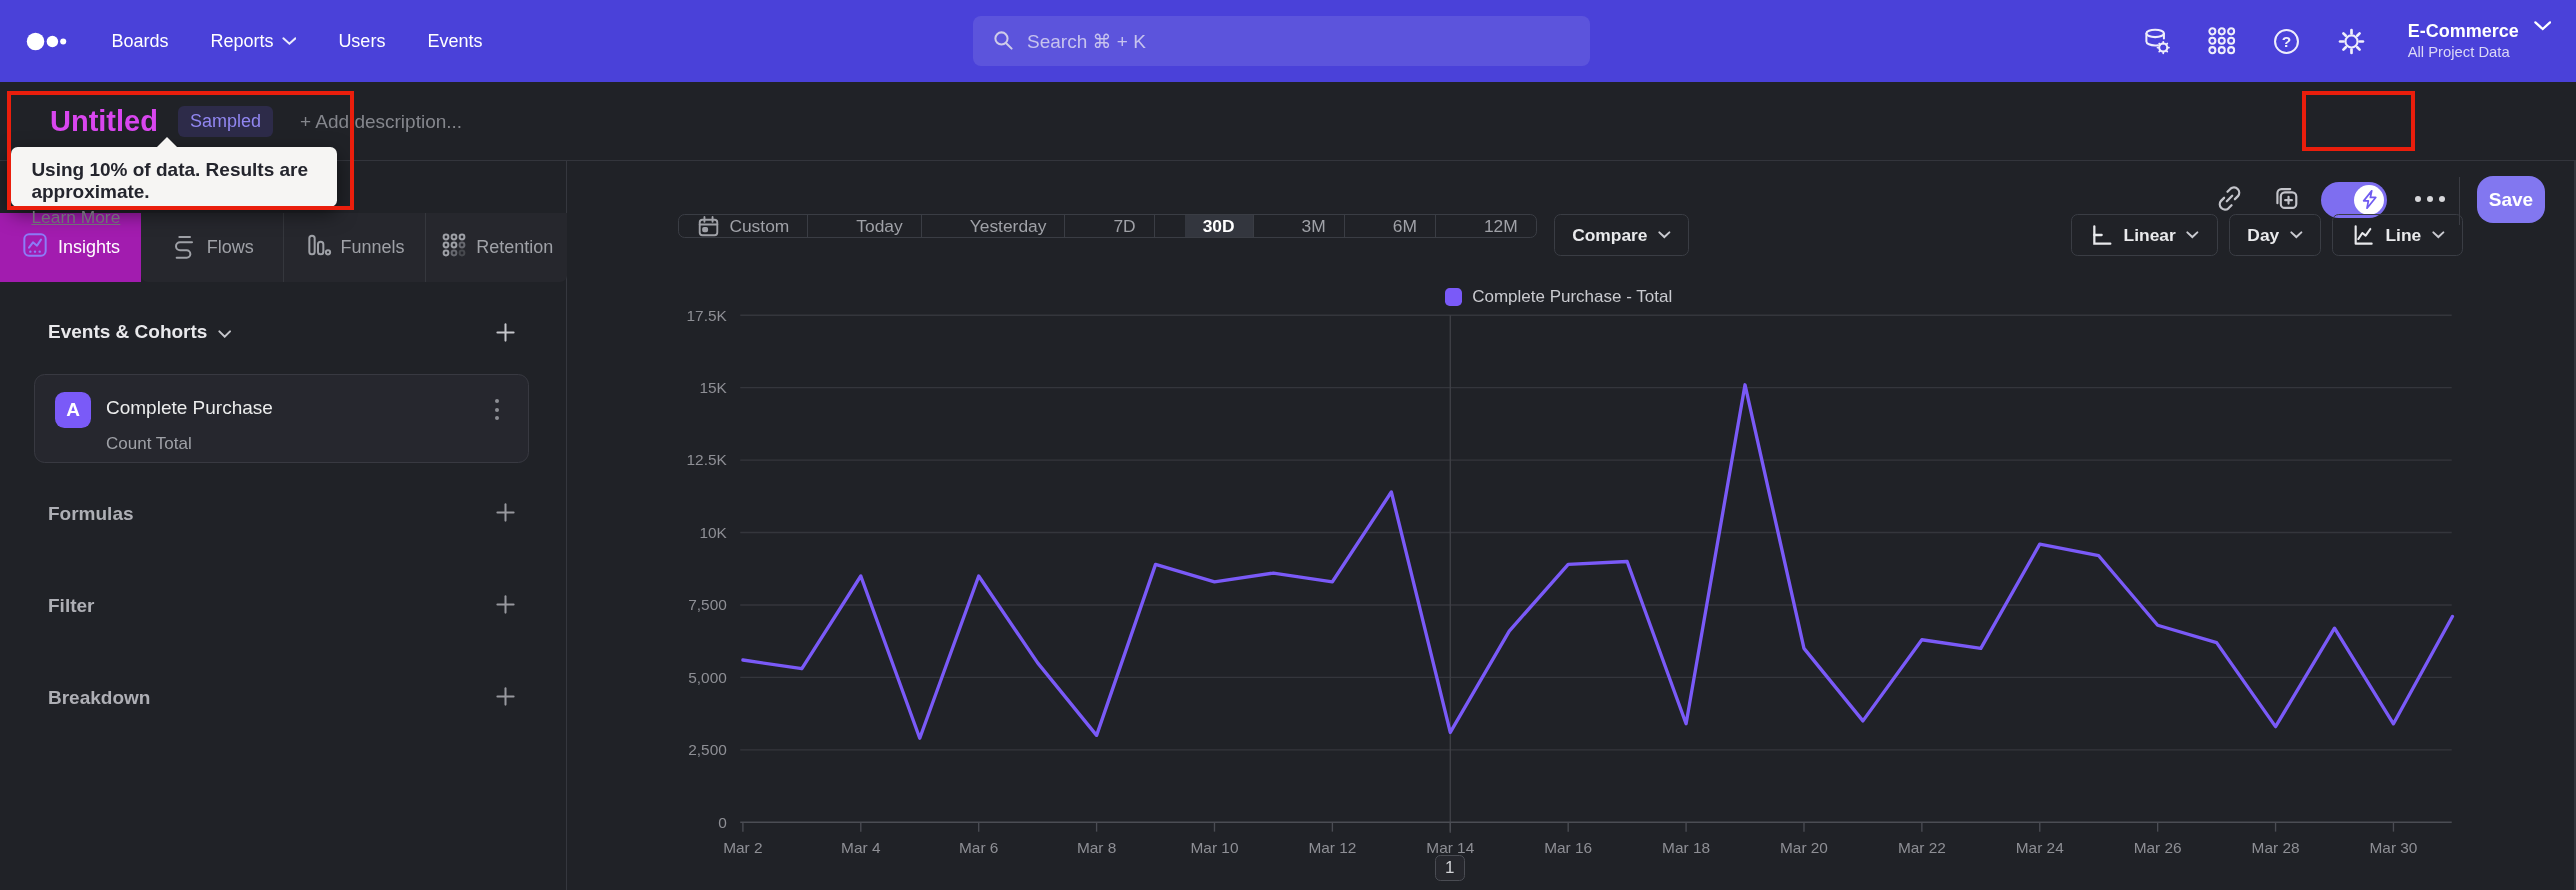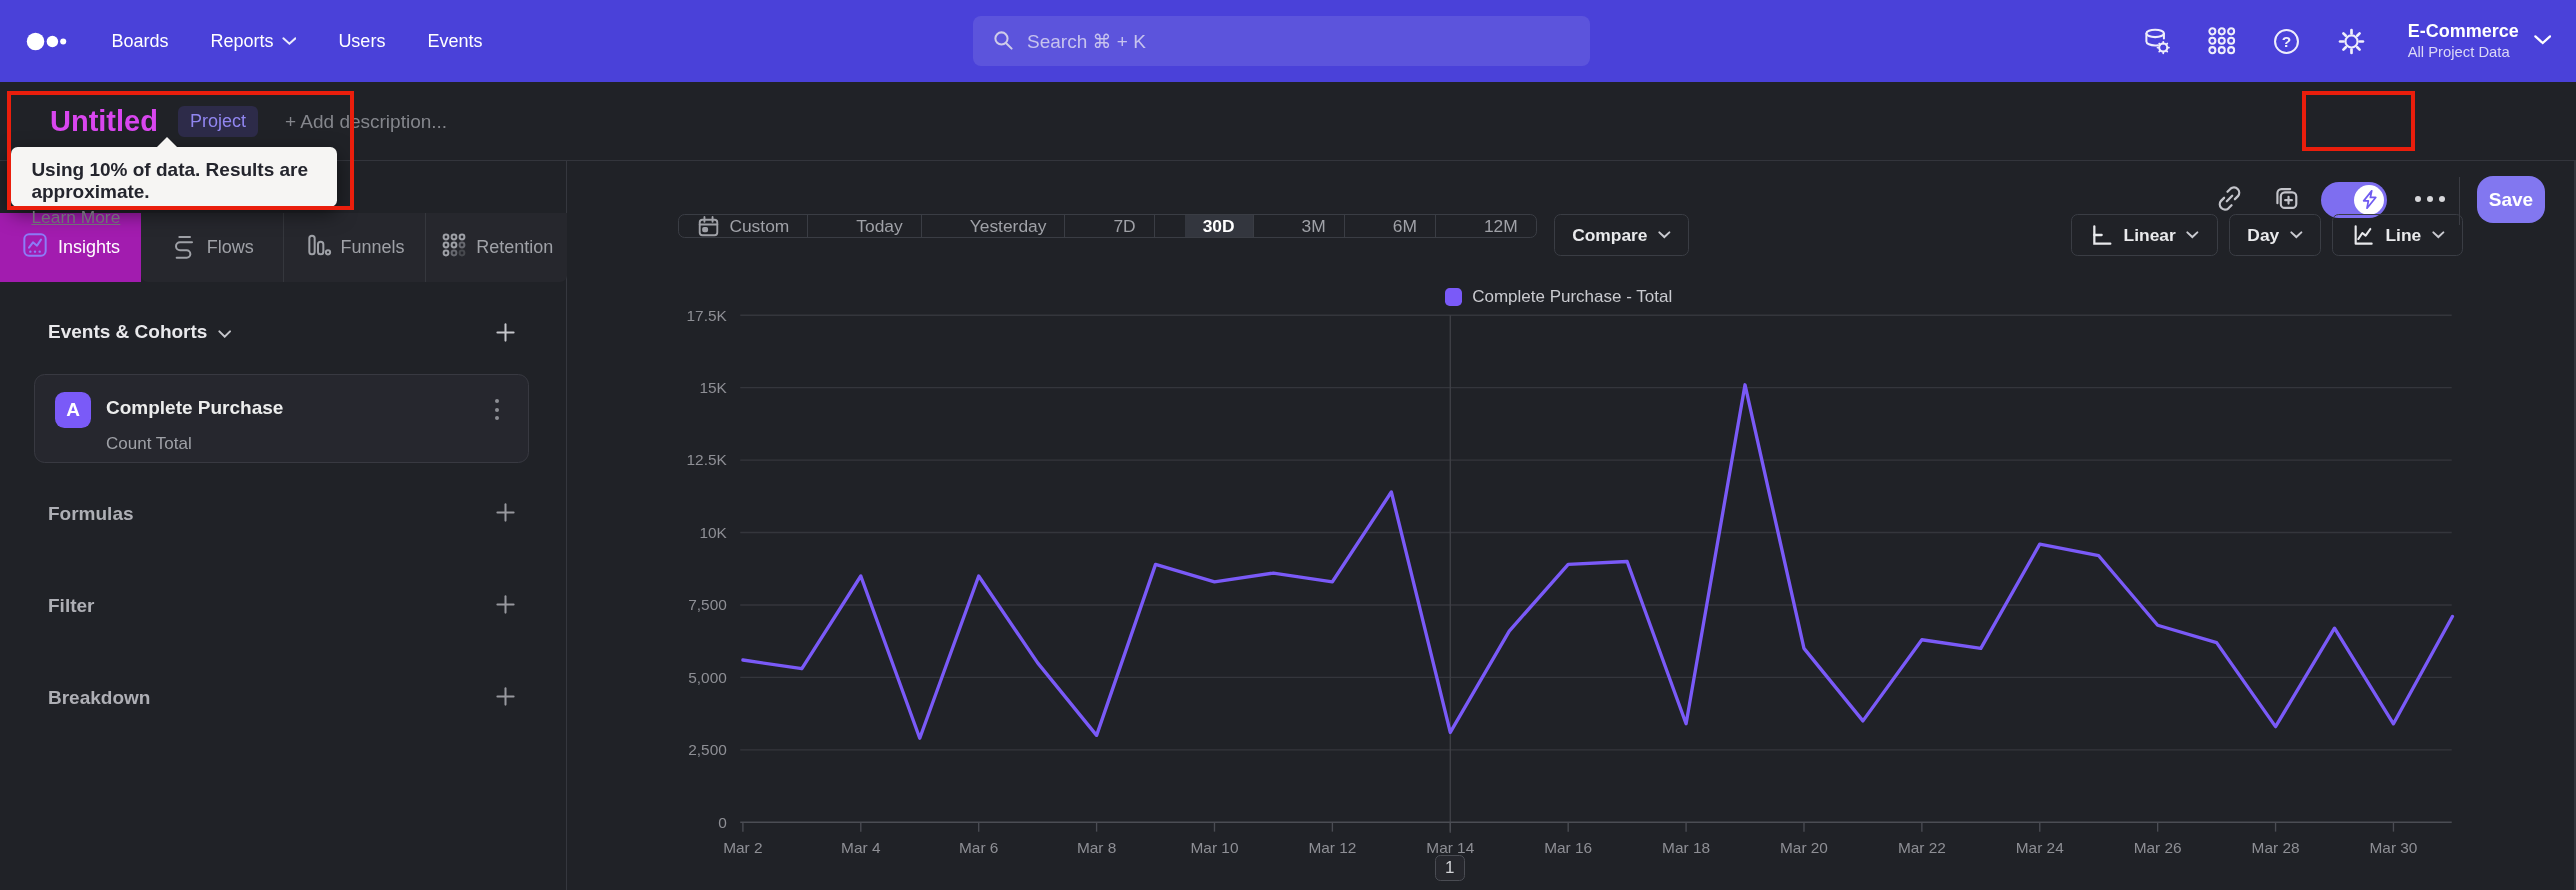--- a/index.html
+++ b/index.html
@@ -17,21 +17,21 @@
   .nav-items { display:flex; align-items:center; gap:42px; }
   .nav-item { display:flex; align-items:center; gap:8px; font-size:18px; font-weight:500; color:#ffffff; cursor:pointer; }
   .nav-search {
     position:absolute; left:973px; top:16px; width:617px; height:50px;
     background:rgba(255,255,255,.10); border-radius:8px;
     display:flex; align-items:center; padding-left:19px; gap:12px; cursor:text;
   }
   .nav-search-ph { font-size:19px; color:#c7c3ee; }
   .nav-right { position:absolute; left:2141px; top:0; height:82px; display:flex; align-items:center; gap:34px; }
   .nav-icon { width:31px; height:31px; display:flex; align-items:center; justify-content:center; cursor:pointer; }
-  .project { display:flex; align-items:center; gap:14.8px; margin-left:6.7px; cursor:pointer; }
+  .project { display:flex; align-items:flex-start; gap:14.8px; margin-left:6.7px; cursor:pointer; }
   .project-name { font-size:18px; font-weight:700; color:#ffffff; line-height:1.2; }
   .project-scope { font-size:14.8px; color:#dcd9f6; line-height:1.25; }
   
   .titlebar {
     position:absolute; left:0; top:82px; width:2576px; height:79px;
     background:#202227; border-bottom:1.3px solid #33353c;
   }
   .tb-left { position:absolute; left:50px; top:0; height:79px; display:flex; align-items:center; }
   .tb-title { font-size:29px; font-weight:700; color:#d946ef; }
   .tb-badge {
@@ -72,21 +72,21 @@
   .plus-btn { position:absolute; width:23px; height:23px; cursor:pointer; }
   .event-card {
     position:absolute; left:34px; top:213px; width:495px; height:89px;
     background:#26272e; border:1.3px solid #383941; border-radius:10.7px; cursor:pointer;
   }
   .event-badge {
     position:absolute; left:20px; top:17px; width:36px; height:36px; border-radius:9.4px;
     background:#7a5af8; color:#ffffff; font-size:19px; font-weight:700;
     display:flex; align-items:center; justify-content:center;
   }
-  .event-name { position:absolute; left:71px; top:22px; font-size:19px; font-weight:700; color:#eceded; }
+  .event-name { position:absolute; left:71px; top:22px; font-size:19px; font-weight:400; color:#eceded; }
   .event-metric { position:absolute; left:71px; top:59px; font-size:17px; color:#9fa1a7; cursor:pointer; }
   .kebab { position:absolute; right:17.4px; top:19px; width:27px; height:31px; display:flex; flex-direction:column; align-items:center; justify-content:center; gap:4.7px; cursor:pointer; }
   .kebab i { width:4px; height:4px; border-radius:50%; background:#8d8e94; }
   .group-row { position:absolute; left:0; width:567px; height:29.5px; }
   .group-label { position:absolute; left:48px; top:2.7px; font-size:19px; font-weight:700; color:#aeafb5; }
   
   .controls-left { position:absolute; left:111px; top:53px; display:flex; gap:17px; }
   .range-group { display:flex; height:24px; border:1.3px solid #3a3d44; border-radius:6.7px; overflow:hidden;gap:30px; }
   .range-btn {
     display:flex; align-items:center; gap:9.4px; padding:0 18px; font-size:17.4px;
@@ -234,21 +234,21 @@
             <polyline points="2,2 13,12 24,2"></polyline>
           </svg>
       </span>
     </div>
   </div>
 </div>
 
 <div class="titlebar">
   <div class="tb-left">
     <span class="tb-title">Untitled</span>
-    <span class="tb-badge">Project</span>
+    <span class="tb-badge">Sampled</span>
     <span class="tb-desc">+ Add description...</span>
   </div>
   <span class="tb-icon" style="left:2214px">
     <svg width="31" height="31" viewBox="0 0 46 46" fill="none" stroke="#c3c4ca" stroke-width="3.4" stroke-linecap="round">
       <path d="M19 27 L27 19"></path>
       <path d="M15 22 l-4.5 4.5 a7.8 7.8 0 0 0 11 11 L26 33"></path>
       <path d="M31 24 l4.5 -4.5 a7.8 7.8 0 0 0 -11 -11 L20 13"></path>
     </svg>
   </span>
   <span class="tb-icon" style="left:2270px">

